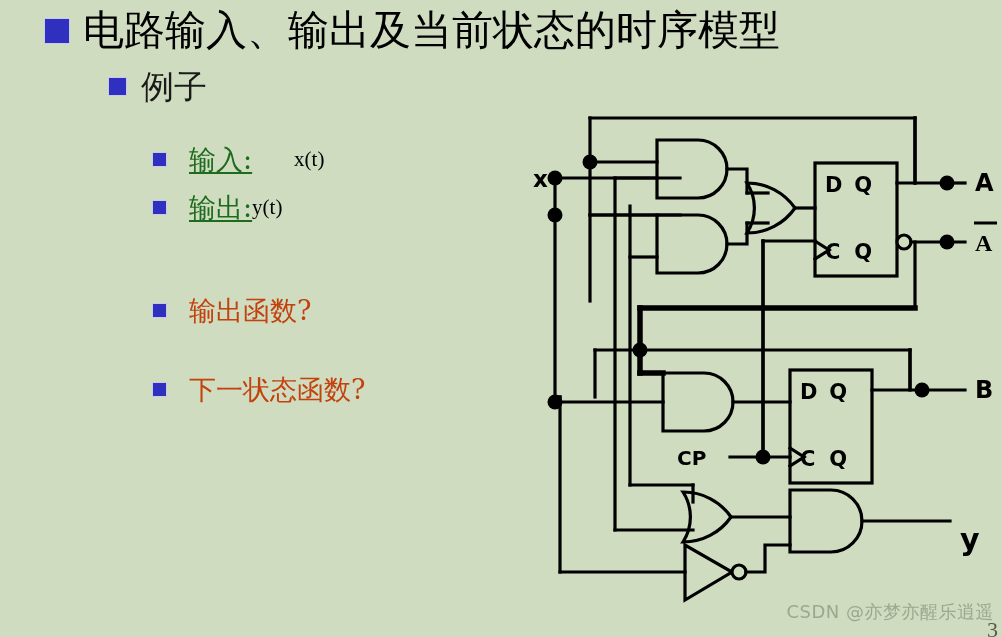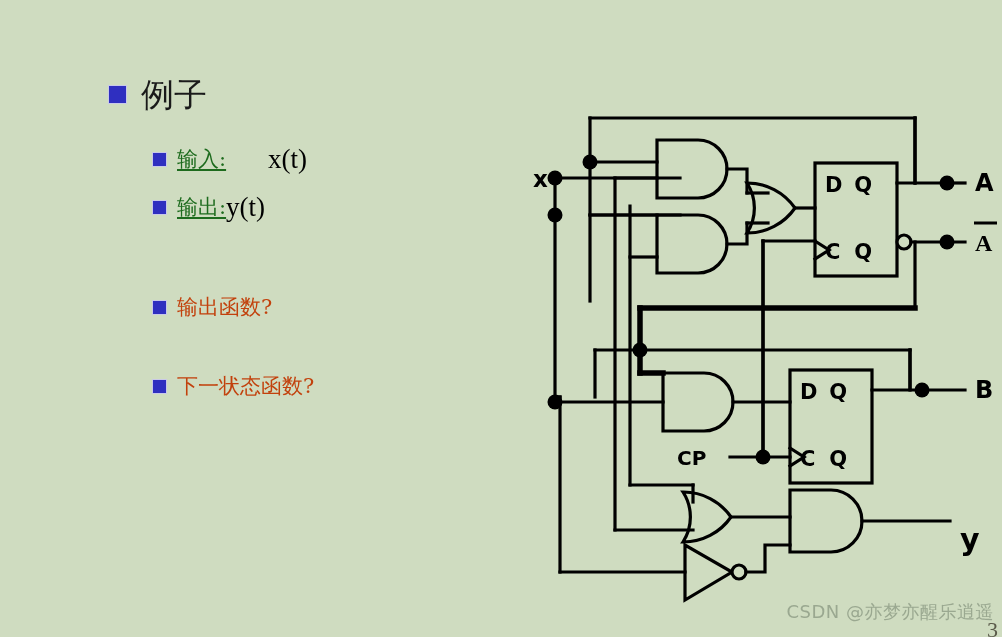--- a/index.html
+++ b/index.html
@@ -37,43 +37,43 @@
   }
   .title-row { left: 44px; top: 10px; }
   .title-text {
     margin-left: 13px;
     font-size: 41px;
     line-height: 1;
     color: #000000;
     font-family: "DejaVu Serif", "Liberation Serif", serif;
     font-weight: 400;
   }
-  .lvl2-row { left: 108px; top: 78px; }
+  .lvl2-row { left: 108px; top: 70px; }
   .lvl2-text {
     margin-left: 14px;
     font-size: 33px;
     line-height: 1;
     color: #1a1a1a;
     font-family: "DejaVu Serif", "Liberation Serif", serif;
   }
   .lvl3-row { left: 152px; }
   .lvl3-label {
-    margin-left: 10px;
-    font-size: 21px;
+    margin-left: 22px;
+    font-size: 27px;
     line-height: 1;
     font-family: "DejaVu Serif", "Liberation Serif", serif;
   }
   .green {
     color: #1d6b1d;
     text-decoration: underline;
     text-underline-offset: 3px;
   }
   .red { color: #c2410c; }
   .lvl3-value {
-    font-size: 27px;
+    font-size: 21px;
     line-height: 1;
     color: #000000;
     font-family: "Liberation Serif", "DejaVu Serif", serif;
   }
 
   
   #circuit {
     position: absolute;
     left: 525px;
     top: 105px;
@@ -99,20 +99,24 @@
     font-size: 22px;
     color: #5a5a4a;
     font-family: "Liberation Serif", "DejaVu Serif", serif;
   }
 </style>
 </head>
 <body>
 
 <div id="slide">
 
+  <div class="row title-row">
+    <span class="bsq bsq-l1"></span>
+    <span class="title-text">电路输入、输出及当前状态的时序模型</span>
+  </div>
 
   <div class="row lvl2-row">
     <span class="bsq bsq-l2"></span>
     <span class="lvl2-text">例子</span>
   </div>
 
   <div class="row lvl3-row" style="top:146px">
     <span class="bsq bsq-l3"></span>
     <span class="lvl3-label green">输入:</span>
     <span class="lvl3-value" style="margin-left:42px">x(t)</span>

